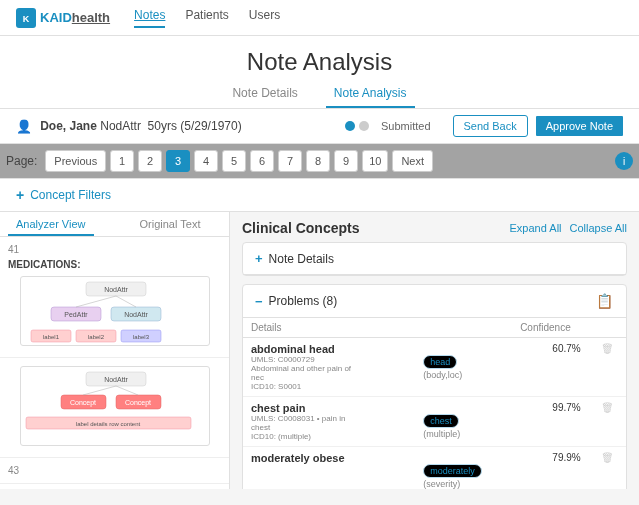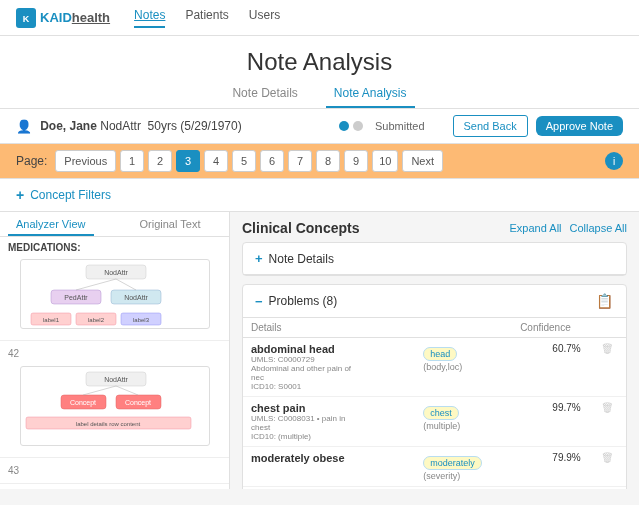--- a/index.html
+++ b/index.html
@@ -23,26 +23,26 @@
     .sub-tab.active { color: #1a8fc1; border-bottom: 2px solid #1a8fc1; }
 
     
     .patient-bar { background: #fff; border-bottom: 1px solid #e0e0e0; display: flex; align-items: center; padding: 6px 16px; gap: 8px; }
     .patient-icon { color: #666; font-size: 13px; }
     .patient-info { font-size: 12px; color: #444; flex: 1; }
     .status-dots { display: flex; gap: 4px; align-items: center; margin-right: 4px; }
     .dot { width: 10px; height: 10px; border-radius: 50%; }
     .dot-blue { background: #1a8fc1; }
     .dot-gray { background: #ccc; }
-    .status-label { font-size: 11px; color: #666; margin-right: 20px; }
+    .status-label { font-size: 11px; color: #666; margin-right: 14px; }
     .btn-send { background: #fff; border: 1px solid #1a8fc1; color: #1a8fc1; font-size: 11px; padding: 4px 10px; border-radius: 3px; cursor: pointer; }
-    .btn-approve { background: #1a8fc1; border: none; color: #fff; font-size: 11px; padding: 4px 10px; border-radius: 6px; cursor: pointer; }
-
-    
-    .pagination-bar { background: #fdba74; border-bottom: 1px solid #e0e0e0; padding: 6px 16px; display: flex; align-items: center; gap: 4px; }
+    .btn-approve { background: #1a8fc1; border: none; color: #fff; font-size: 11px; padding: 4px 10px; border-radius: 1px; cursor: pointer; }
+
+    
+    .pagination-bar { background: #a3a3a3; border-bottom: 1px solid #e0e0e0; padding: 6px 6px; display: flex; align-items: center; gap: 4px; }
     .page-label { font-size: 12px; color: #444; margin-right: 4px; }
     .page-btn { min-width: 24px; height: 22px; border: 1px solid #ccc; background: #fff; font-size: 11px; color: #555; border-radius: 3px; cursor: pointer; display: flex; align-items: center; justify-content: center; padding: 0 6px; }
     .page-btn.active { background: #1a8fc1; color: #fff; border-color: #1a8fc1; }
     .page-btn.prev-next { padding: 0 8px; }
     .info-icon { margin-left: auto; width: 18px; height: 18px; border-radius: 50%; background: #1a8fc1; color: white; font-size: 10px; display: flex; align-items: center; justify-content: center; cursor: pointer; }
 
     
     .concept-filters { background: #fff; border-bottom: 1px solid #e0e0e0; padding: 8px 16px; display: flex; align-items: center; gap: 6px; font-size: 12px; color: #1a8fc1; cursor: pointer; }
     .concept-filters .plus { font-size: 14px; font-weight: bold; }
 
@@ -79,21 +79,21 @@
     
     .problems-table { width: 100%; border-collapse: collapse; }
     .table-header-row { border-bottom: 1px solid #e0e0e0; }
     .table-header-row th { font-size: 10px; color: #888; font-weight: normal; padding: 4px 8px; text-align: left; }
     .th-details { width: 45%; }
     .th-confidence { width: 20%; text-align: right; }
 
     .table-row td { padding: 5px 8px; font-size: 10px; vertical-align: top; border-bottom: 1px solid #f0f0f0; }
     .concept-name { font-weight: 600; color: #333; font-size: 11px; }
     .detail-code { color: #666; font-size: 9px; }
-    .concept-tag { background: #fef9c3; color: #1a8fc1; border: 1px solid #b8ddf0; border-radius: 10px; padding: 1px 6px; font-size: 9px; display: inline-block; margin-top: 4px; }
+    .concept-tag { background: #000000; color: #1a8fc1; border: 1px solid #b8ddf0; border-radius: 10px; padding: 1px 6px; font-size: 9px; display: inline-block; margin-top: 12px; }
     .confidence-val { text-align: right; font-size: 11px; color: #333; }
     .delete-icon { color: #ccc; font-size: 13px; cursor: pointer; text-align: center; }
   </style>
 </head>
 <body>
 
 <div class="nav-bar">
   <div class="logo">
     <div class="logo-icon">
       <svg width="14" height="14" viewBox="0 0 14 14" fill="none">
@@ -157,20 +157,21 @@
 
 <div class="main-content">
 
   <div class="left-panel">
     <div class="left-tabs">
       <span class="left-tab active">Analyzer View</span>
       <span class="left-tab">Original Text</span>
     </div>
 
     <div class="note-section">
+      <div class="note-row-num">41</div>
       <div class="note-text-area" style="font-weight:600;font-size:10px;">MEDICATIONS:</div>
       <div class="note-diagram">
         <svg width="190" height="70" class="diagram-svg">
           <rect x="65" y="5" width="60" height="14" rx="3" fill="#f0f0f0" stroke="#ccc" stroke-width="0.5"></rect>
           <text x="95" y="15" text-anchor="middle" font-size="7" fill="#555">NodAttr</text>
           <rect x="30" y="30" width="50" height="14" rx="3" fill="#e8d0f0" stroke="#b090d0" stroke-width="0.5"></rect>
           <text x="55" y="40" text-anchor="middle" font-size="7" fill="#555">PedAttr</text>
           <rect x="90" y="30" width="50" height="14" rx="3" fill="#d0e8f0" stroke="#90b0d0" stroke-width="0.5"></rect>
           <text x="115" y="40" text-anchor="middle" font-size="7" fill="#555">NodAttr</text>
           <line x1="95" y1="19" x2="55" y2="30" stroke="#aaa" stroke-width="0.5"></line>
@@ -179,21 +180,20 @@
           <text x="30" y="62" text-anchor="middle" font-size="6" fill="#555">label1</text>
           <rect x="55" y="53" width="40" height="12" rx="2" fill="#ffd0d0" stroke="#f090a0" stroke-width="0.5"></rect>
           <text x="75" y="62" text-anchor="middle" font-size="6" fill="#555">label2</text>
           <rect x="100" y="53" width="40" height="12" rx="2" fill="#d0d0ff" stroke="#9090f0" stroke-width="0.5"></rect>
           <text x="120" y="62" text-anchor="middle" font-size="6" fill="#555">label3</text>
         </svg>
       </div>
     </div>
 
     <div class="note-section">
-      <div class="note-row-num">42</div>
       <div class="note-diagram">
         <svg width="190" height="80" class="diagram-svg">
           <rect x="65" y="5" width="60" height="14" rx="3" fill="#f0f0f0" stroke="#ccc" stroke-width="0.5"></rect>
           <text x="95" y="15" text-anchor="middle" font-size="7" fill="#555">NodAttr</text>
           <rect x="40" y="28" width="45" height="14" rx="3" fill="#ff8080" stroke="#e06060" stroke-width="0.5"></rect>
           <text x="62" y="38" text-anchor="middle" font-size="7" fill="#fff">Concept</text>
           <rect x="95" y="28" width="45" height="14" rx="3" fill="#ff8080" stroke="#e06060" stroke-width="0.5"></rect>
           <text x="117" y="38" text-anchor="middle" font-size="7" fill="#fff">Concept</text>
           <line x1="95" y1="19" x2="62" y2="28" stroke="#aaa" stroke-width="0.5"></line>
           <line x1="95" y1="19" x2="117" y2="28" stroke="#aaa" stroke-width="0.5"></line>

